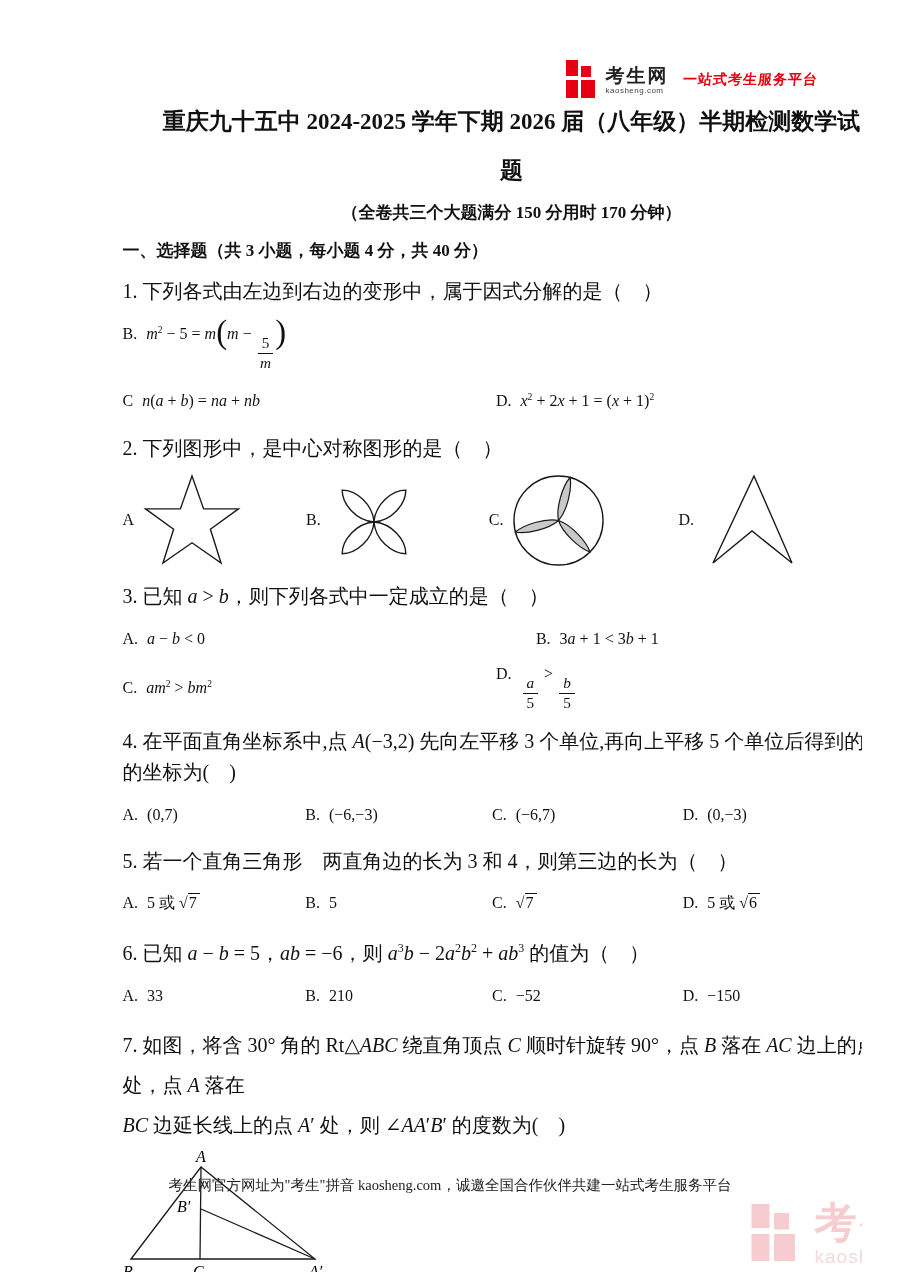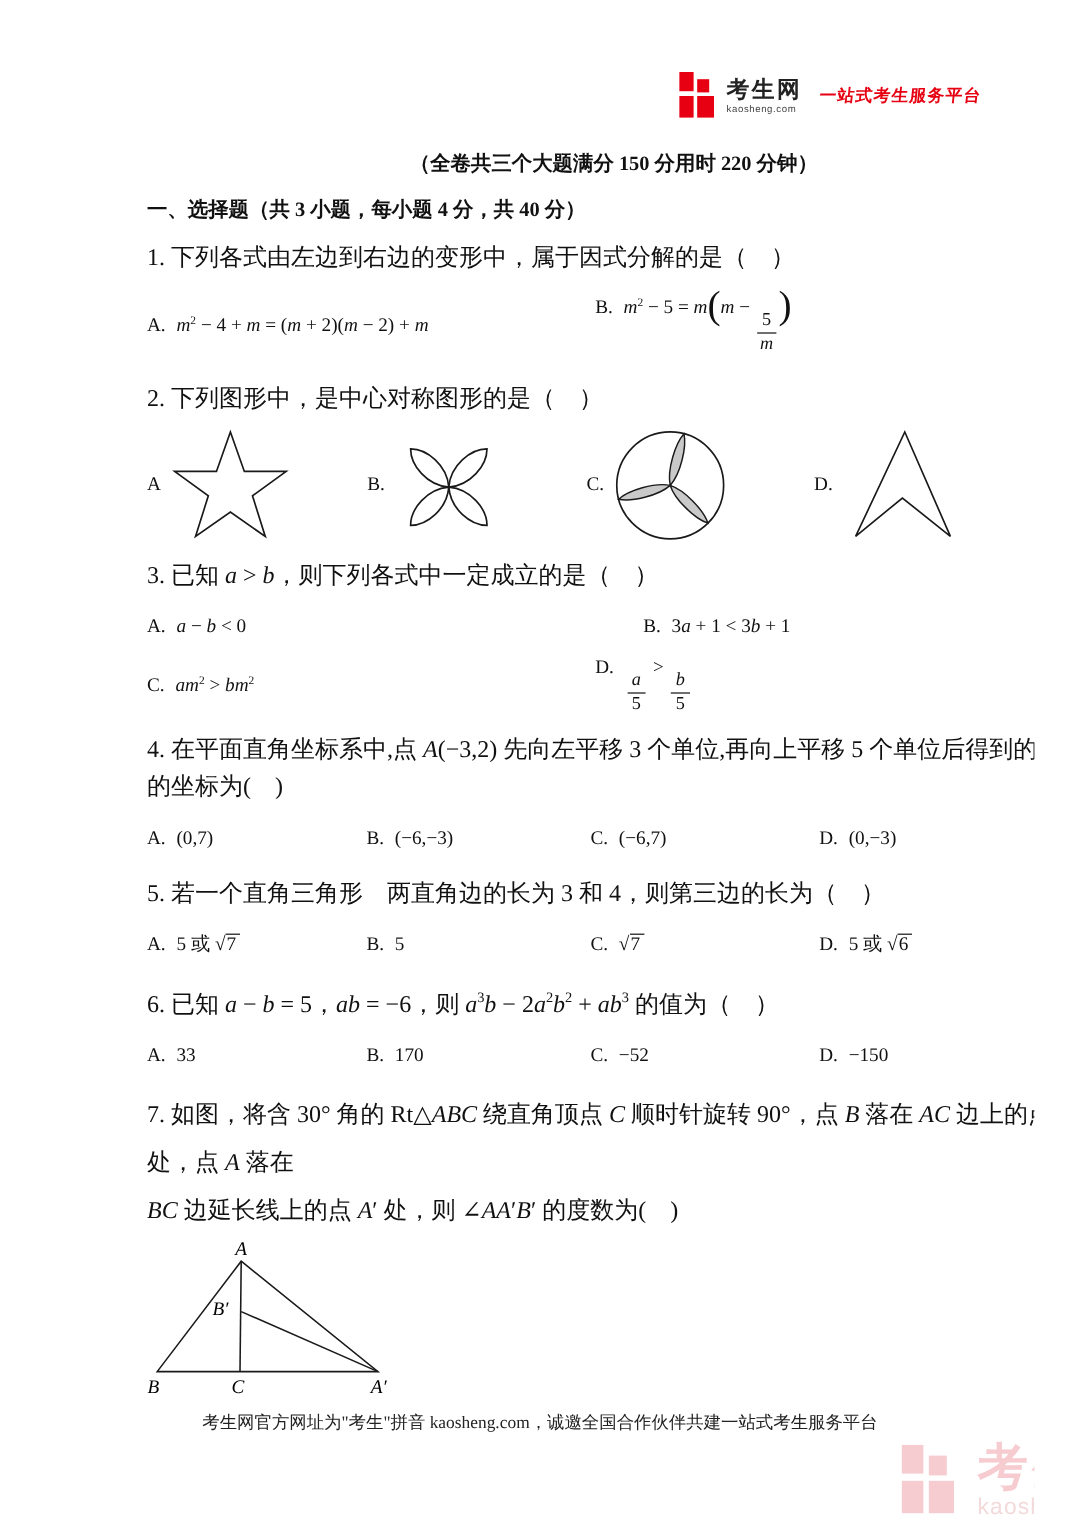--- a/index.html
+++ b/index.html
@@ -94,31 +94,38 @@
     <div class="brand-block">
       <span class="brand-name">考生网</span>
       <span class="brand-domain">kaosheng.com</span>
     </div>
     <span class="brand-tagline">一站式考生服务平台</span>
   </div>
 
   <div class="main">
 
     
-    <div class="exam-subtitle">（全卷共三个大题满分 150 分用时 220 分钟）</div>
+    <div class="exam-title">
+      <div class="t1">重庆九十五中 2024-2025 学年下期 2026 届（八年级）半期检测数学试</div>
+      <div class="t2">题</div>
+    </div>
+    <div class="exam-subtitle">（全卷共三个大题满分 150 分用时 170 分钟）</div>
     <div class="section-heading">一、选择题（共 3 小题，每小题 4 分，共 40 分）</div>
 
     
     <div class="stem q1-stem">1. 下列各式由左边到右边的变形中，属于因式分解的是（　）</div>
     <div class="opts2 q1-row1">
-      <div class="opt"><span class="olabel">A.</span><span><i>m</i><sup>2</sup> − 4 + <i>m</i> = (<i>m</i> + 2)(<i>m</i> − 2) + <i>m</i></span></div>
       <div class="opt"><span class="olabel">B.</span><span><i>m</i><sup>2</sup> − 5 = <i>m</i><span class="bp">(</span><i>m</i> − <span class="fr">
               <span class="fn">5</span>
               <span class="fd"><i>m</i></span>
             </span><span class="bp">)</span></span></div>
+    </div>
+    <div class="opts2 q1-row2">
+      <div class="opt"><span class="olabel">C</span><span><i>n</i>(<i>a</i> + <i>b</i>) = <i>na</i> + <i>nb</i></span></div>
+      <div class="opt"><span class="olabel">D.</span><span><i>x</i><sup>2</sup> + 2<i>x</i> + 1 = (<i>x</i> + 1)<sup>2</sup></span></div>
     </div>
 
     
     <div class="stem q2-stem">2. 下列图形中，是中心对称图形的是（　）</div>
     <div class="figure-row">
       <div class="fig-group">
         <span class="fig-label">A</span>
         <svg class="fig-svg" width="100" height="92" viewBox="0 0 100 95">
           <polygon points="50,2 62,36 98,36 69,57 80,92 50,71 20,92 31,57 2,36 38,36" fill="#fff" stroke="#1a1a1a" stroke-width="1.4"></polygon>
         </svg>
@@ -186,21 +193,21 @@
       <div class="opt"><span class="olabel">A.</span><span>5 或 <span class="sq">√<span class="rad">7</span></span></span></div>
       <div class="opt"><span class="olabel">B.</span><span>5</span></div>
       <div class="opt"><span class="olabel">C.</span><span><span class="sq">√<span class="rad">7</span></span></span></div>
       <div class="opt"><span class="olabel">D.</span><span>5 或 <span class="sq">√<span class="rad">6</span></span></span></div>
     </div>
 
     
     <div class="stem q6-stem">6. 已知 <i>a</i> − <i>b</i> = 5，<i>ab</i> = −6，则 <i>a</i><sup>3</sup><i>b</i> − 2<i>a</i><sup>2</sup><i>b</i><sup>2</sup> + <i>ab</i><sup>3</sup> 的值为（　）</div>
     <div class="opts4 q6-opts">
       <div class="opt"><span class="olabel">A.</span><span>33</span></div>
-      <div class="opt"><span class="olabel">B.</span><span>170</span></div>
+      <div class="opt"><span class="olabel">B.</span><span>210</span></div>
       <div class="opt"><span class="olabel">C.</span><span>−52</span></div>
       <div class="opt"><span class="olabel">D.</span><span>−150</span></div>
     </div>
 
     
     <div class="stem q7-stem">
       <div>7. 如图，将含 30° 角的 Rt△<i>ABC</i> 绕直角顶点 <i>C</i> 顺时针旋转 90°，点 <i>B</i> 落在 <i>AC</i> 边上的点 <i>B</i>′ 处，点 <i>A</i> 落在</div>
       <div><i>BC</i> 边延长线上的点 <i>A</i>′ 处，则 ∠<i>AA</i>′<i>B</i>′ 的度数为(&nbsp;&nbsp;&nbsp;&nbsp;)</div>
     </div>
 

